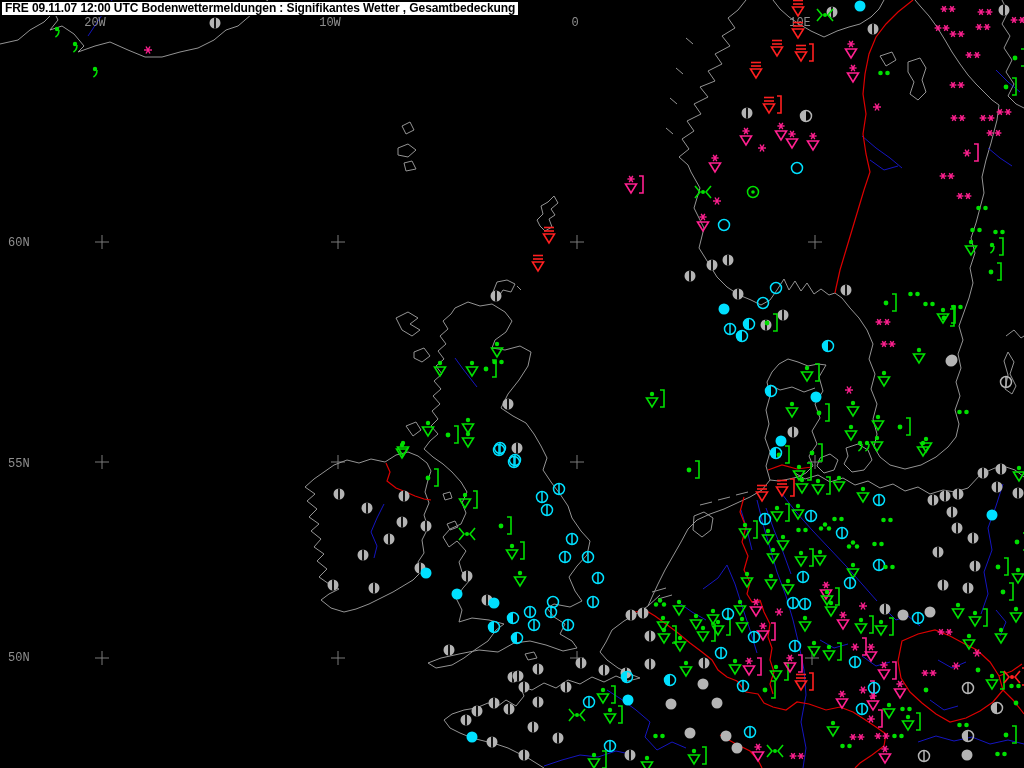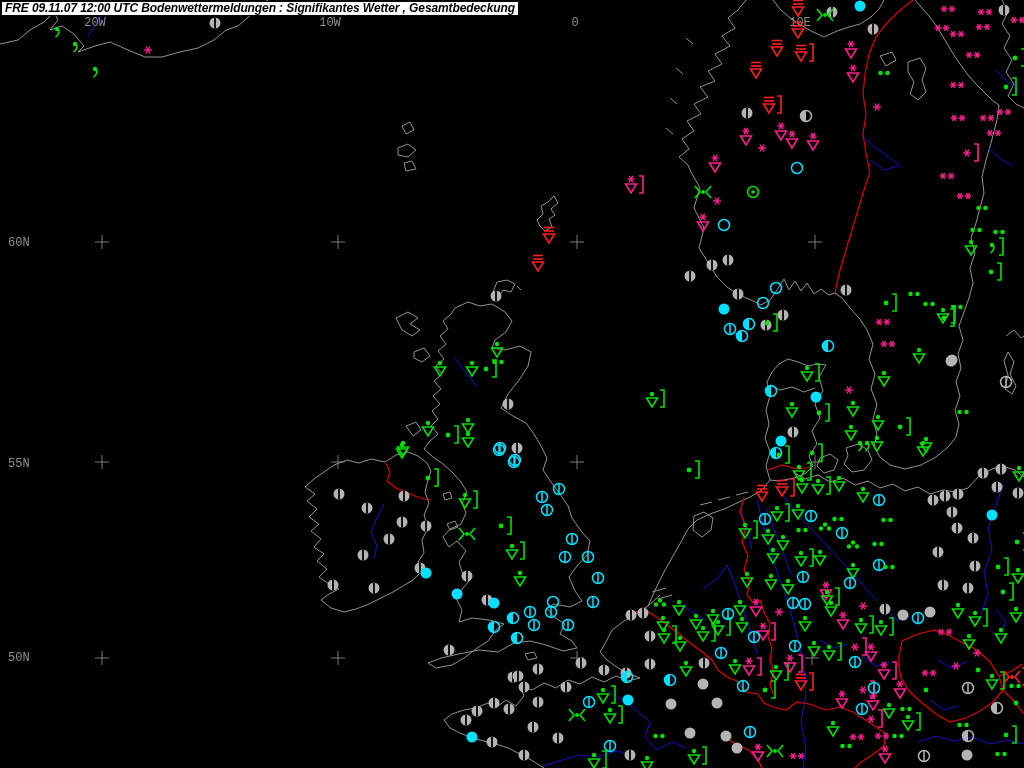--- a/index.html
+++ b/index.html
@@ -2,21 +2,21 @@
 <html><head>
 <meta charset="utf-8">
 <style>
   html,body{margin:0;padding:0;background:#000;}
   #stage{position:relative;width:1024px;height:768px;background:#000;overflow:hidden;
          font-family:"Liberation Sans",sans-serif;}
   #map-svg{position:absolute;left:0;top:0;}
   #title-bar{position:absolute;left:1px;top:1px;background:#ffffff;color:#000;
              border:1px solid #000;font-family:"Liberation Sans",sans-serif;
              font-size:12px;font-weight:bold;line-height:13px;padding:0 3px;
-             white-space:nowrap;letter-spacing:-0.1px;font-style:italic;}
+             white-space:nowrap;letter-spacing:-0.1px;}
 </style>
 </head>
 <body>
 
 <div id="stage">
   <svg id="map-svg" width="1024" height="768" viewBox="0 0 1024 768" xmlns="http://www.w3.org/2000/svg">
       <g>
         <g stroke="#7a7a7a" stroke-width="1">
           <line x1="95" y1="242" x2="109" y2="242"></line>
           <line x1="102" y1="235" x2="102" y2="249"></line>

